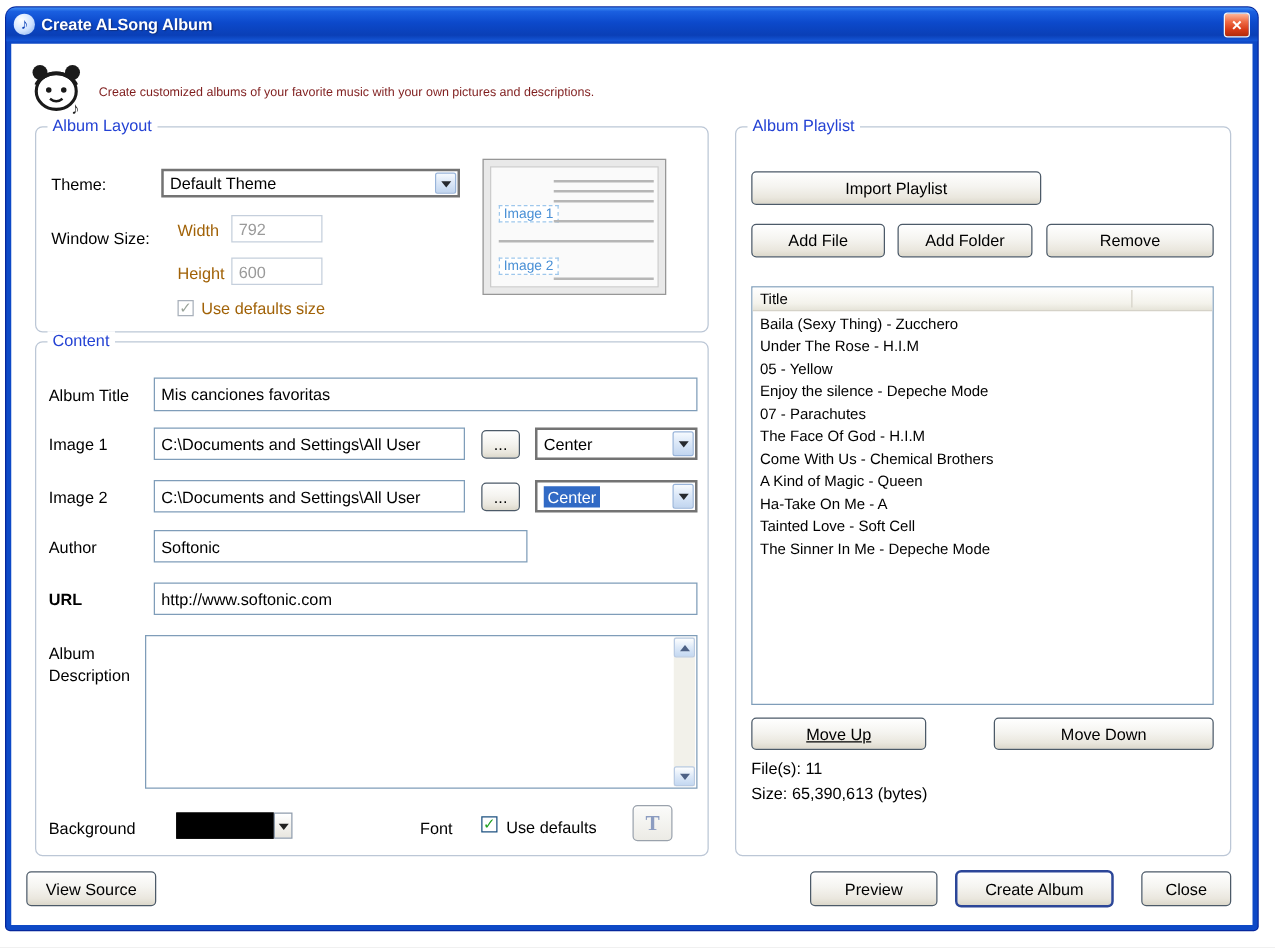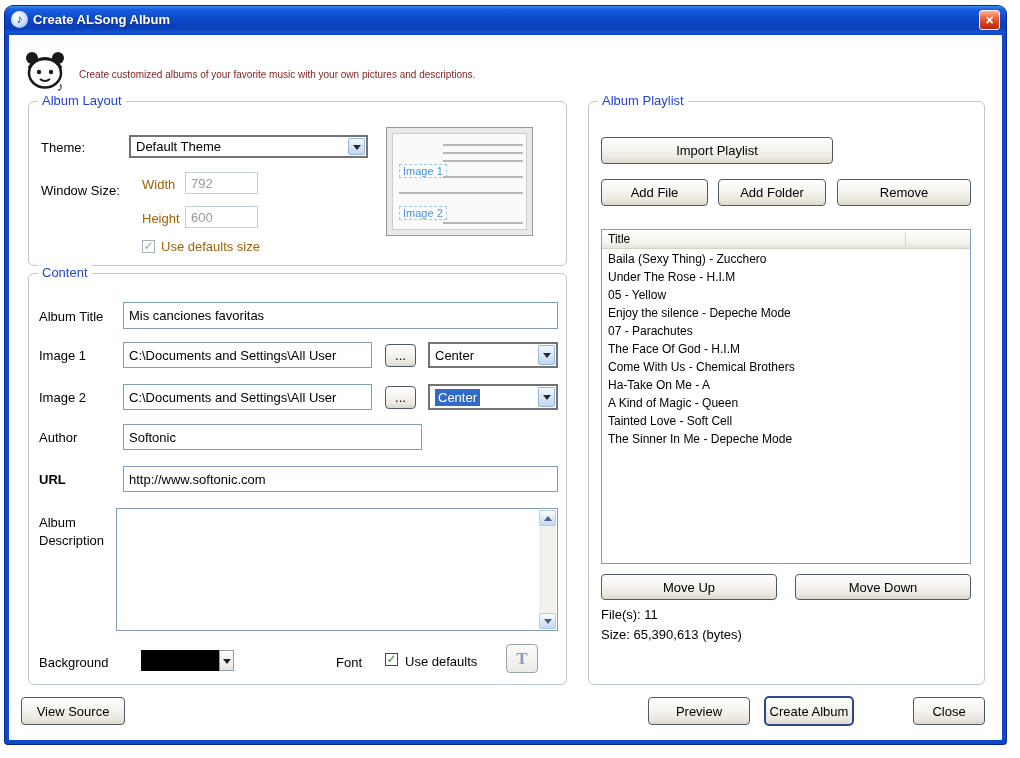--- a/index.html
+++ b/index.html
@@ -202,33 +202,33 @@
         </div>
         <div class="list-body">
 
         <div class="track">Baila (Sexy Thing) - Zucchero</div>
             <div class="track">Under The Rose - H.I.M</div>
             <div class="track">05 - Yellow</div>
             <div class="track">Enjoy the silence - Depeche Mode</div>
             <div class="track">07 - Parachutes</div>
             <div class="track">The Face Of God - H.I.M</div>
             <div class="track">Come With Us - Chemical Brothers</div>
+            <div class="track">A Kind of Magic - Queen</div>
             <div class="track">Ha-Take On Me - A</div>
-            <div class="track">A Kind of Magic - Queen</div>
             <div class="track">Tainted Love - Soft Cell</div>
             <div class="track">The Sinner In Me - Depeche Mode</div>
           </div>
       </div>
 
-      <div class="btn" style="left:12px;top:472px;width:176px;height:26px;">Move Up</div>
+      <div class="btn" style="left:12px;top:472px;width:140px;height:26px;text-decoration:underline;">Move Up</div>
       <div class="btn" style="left:206px;top:472px;width:176px;height:26px;">Move Down</div>
 
       <span class="stat" style="left:12px;top:505px;">File(s): 11</span>
       <span class="stat" style="left:12px;top:525px;">Size: 65,390,613 (bytes)</span>
     </div>
 
     <div class="btn" style="left:12px;top:662px;width:104px;height:28px;">View Source</div>
     <div class="btn" style="left:639px;top:662px;width:102px;height:28px;">Preview</div>
-    <div class="btn default" style="left:755px;top:661px;width:90px;height:30px;">Create Album</div>
+    <div class="btn default" style="left:755px;top:661px;width:127px;height:30px;">Create Album</div>
     <div class="btn" style="left:904px;top:662px;width:72px;height:28px;">Close</div>
 
   </div>
 </div>
 
 </body></html>

